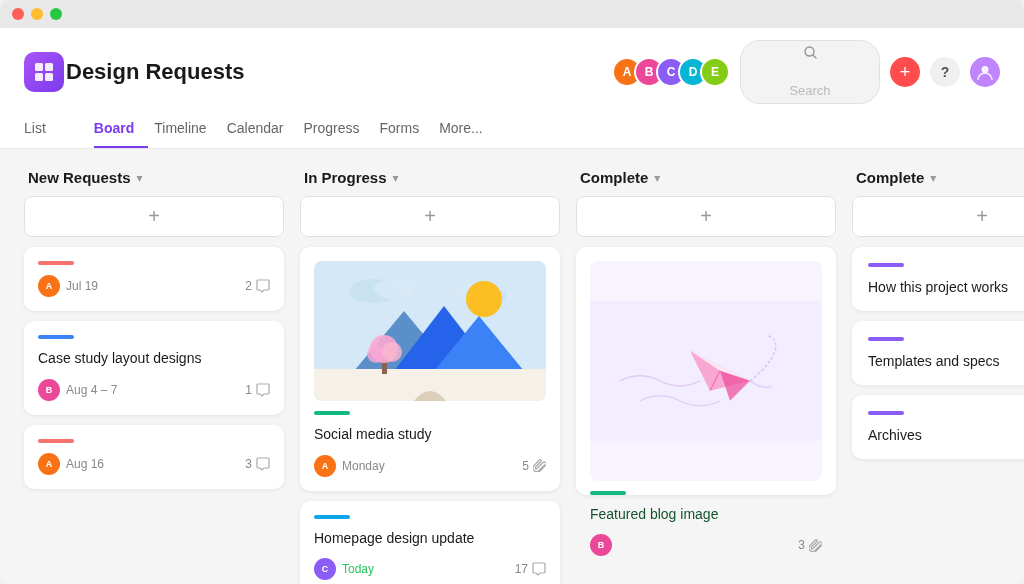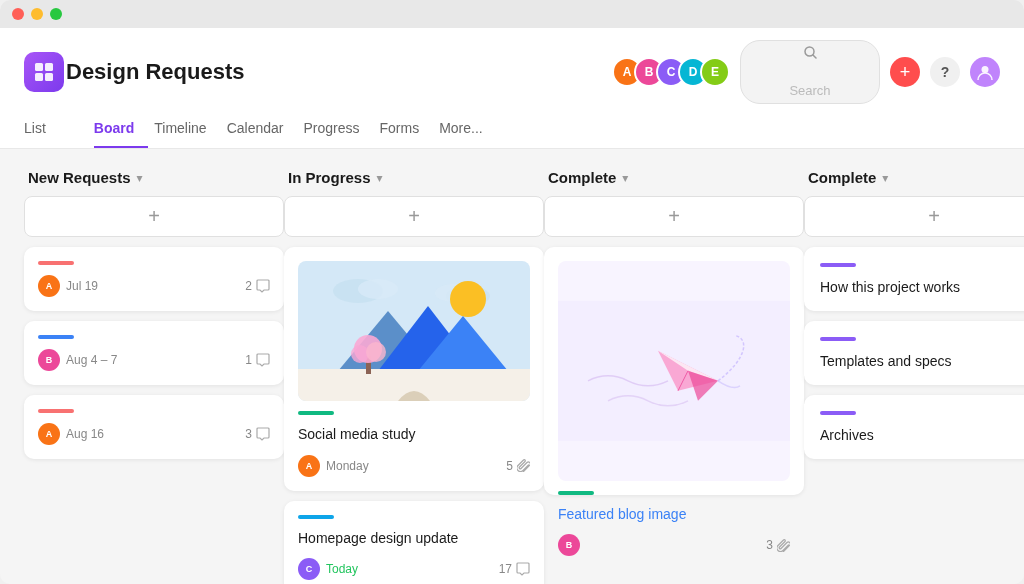--- a/index.html
+++ b/index.html
@@ -160,20 +160,21 @@
       border-bottom: 2px solid #7c3aed;
       font-weight: 600;
       margin-left: 28px;
     }
 
     .board-area {
       flex: 1;
       overflow-x: auto;
       padding: 20px 24px;
       display: flex;
+      gap: 16px;
     }
 
     .column {
       width: 260px;
       flex-shrink: 0;
       display: flex;
       flex-direction: column;
       gap: 10px;
     }
 
@@ -308,21 +309,21 @@
       height: 22px;
       border-radius: 50%;
       display: inline-flex;
       align-items: center;
       justify-content: center;
       color: white;
       font-size: 9px;
       font-weight: 600;
     }
 
-    .grayed { color: #3b82f6; }
+    .grayed { color: #14532d; }
   </style>
 </head>
 <body>
 
 <div class="window">
 
   <div class="titlebar">
     <div class="dot dot-red"></div>
     <div class="dot dot-yellow"></div>
     <div class="dot dot-green"></div>
@@ -399,20 +400,21 @@
             <span>2</span>
             <svg width="14" height="14" viewBox="0 0 14 14" fill="none">
               <path d="M12 1H2C1.45 1 1 1.45 1 2v8c0 .55.45 1 1 1h2l2 2 2-2h4c.55 0 1-.45 1-1V2c0-.55-.45-1-1-1z" stroke="#aaa" stroke-width="1.2" fill="none"></path>
             </svg>
           </div>
         </div>
       </div>
 
       <div class="card">
         <div class="card-label" style="background:#3b82f6;"></div>
+        <div class="card-title">Case study layout designs</div>
         <div class="card-footer">
           <div class="card-meta">
             <div class="avatar-sm" style="background:#ec4899;">B</div>
             <span>Aug 4 – 7</span>
           </div>
           <div class="card-comments">
             <span>1</span>
             <svg width="14" height="14" viewBox="0 0 14 14" fill="none">
               <path d="M12 1H2C1.45 1 1 1.45 1 2v8c0 .55.45 1 1 1h2l2 2 2-2h4c.55 0 1-.45 1-1V2c0-.55-.45-1-1-1z" stroke="#aaa" stroke-width="1.2" fill="none"></path>
             </svg>

